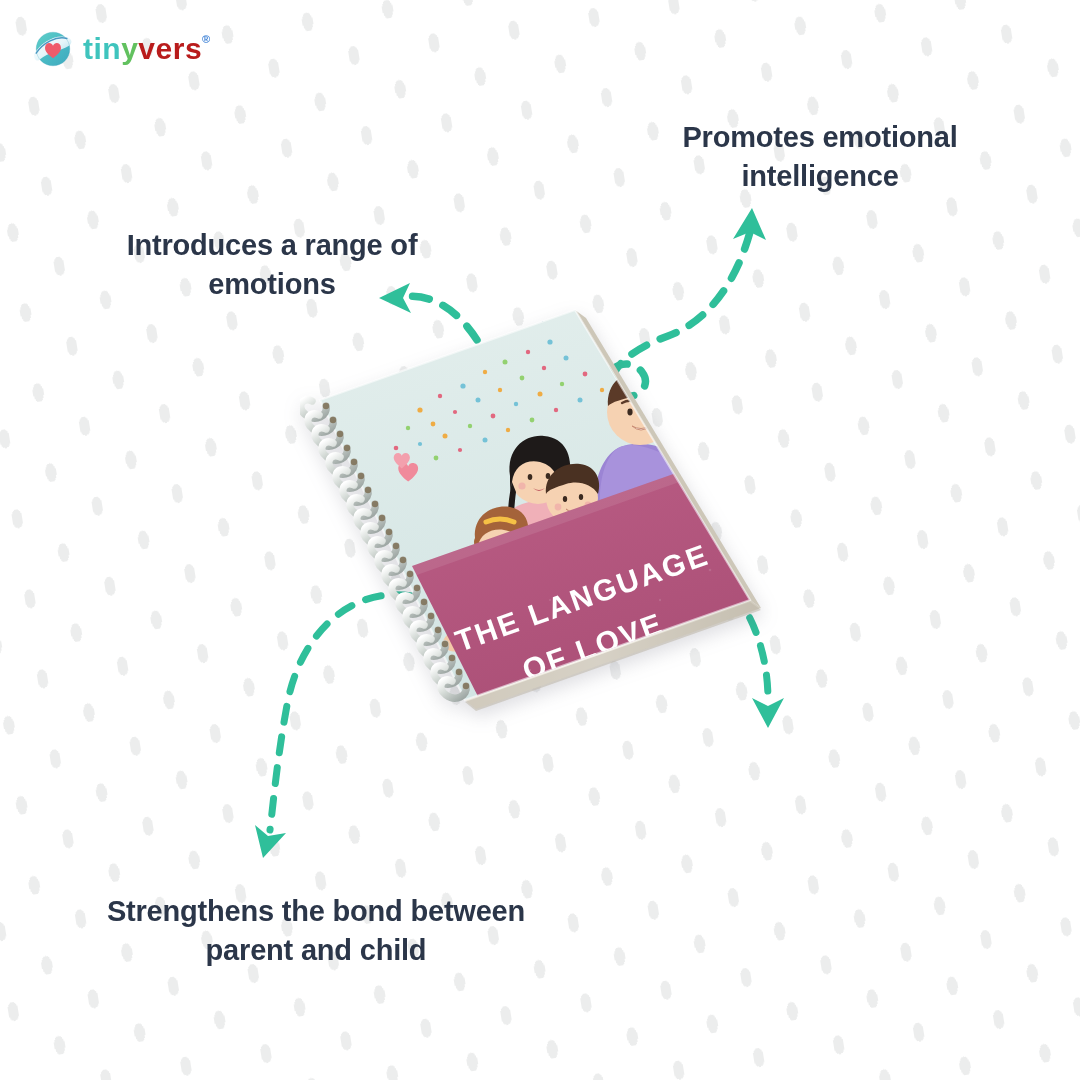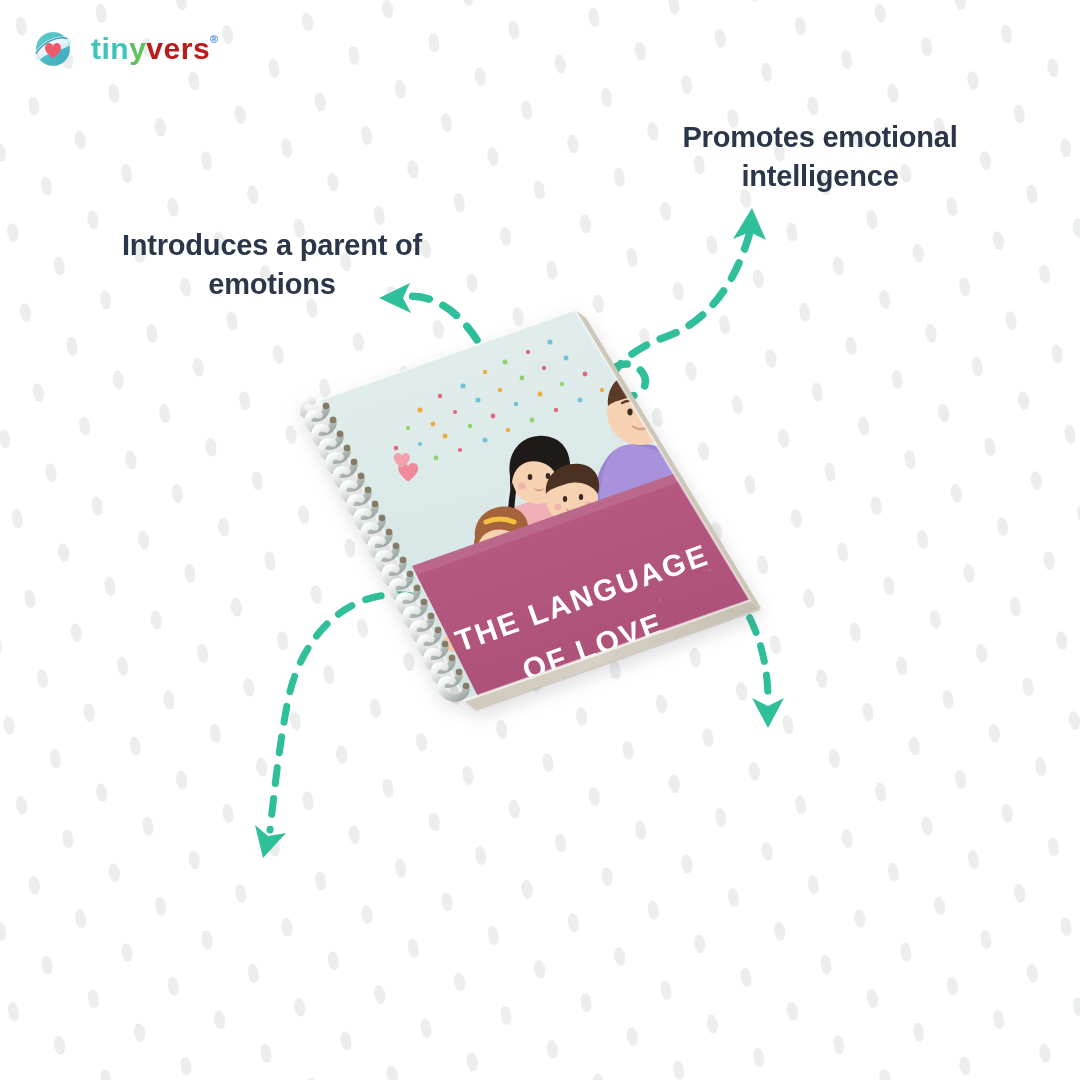--- a/index.html
+++ b/index.html
@@ -24,21 +24,21 @@
       radial-gradient(ellipse 4px 7px at 40px 44px, #eceded 99%, transparent 100%);
     background-size:60px 60px, 60px 60px;
     background-position:0 0, 0 0;
     transform:rotate(-9deg) scale(1.35);
     transform-origin:center center;
     pointer-events:none;
   }
   
   .logo{
     position:absolute;left:32px;top:28px;
-    display:flex;align-items:center;gap:17px;
+    display:flex;align-items:center;gap:9px;
   }
   .logo-mark{width:42px;height:42px;display:block;}
   .logo-word{
     display:flex;align-items:flex-start;
     font-size:30px;font-weight:700;letter-spacing:.5px;
   }
   .logo-tiny{color:#3fc4bd;}
   .logo-y{color:#62c15f;}
   .logo-vers{color:#b91c1c;}
   .logo-reg{font-size:11px;color:#3a7fd5;line-height:1;margin-top:2px;}
@@ -385,17 +385,18 @@
           <circle cx="152" cy="358" r="3.2"></circle>
             <circle cx="159" cy="372" r="3.2"></circle>
           <circle cx="166" cy="386" r="3.2"></circle>
         </g>
       </g>
     </svg>
   </div>
 
   <div class="callout" id="callout-topright">Promotes emotional intelligence</div>
 
-  <div class="callout" id="callout-topleft">Introduces a parent of emotions</div>
-
-
+  <div class="callout" id="callout-topleft">Introduces a range of emotions</div>
+
+
+  <div class="callout" id="callout-bottomleft">Strengthens the bond between parent and child</div>
 
 </div>
 
 </body></html>

